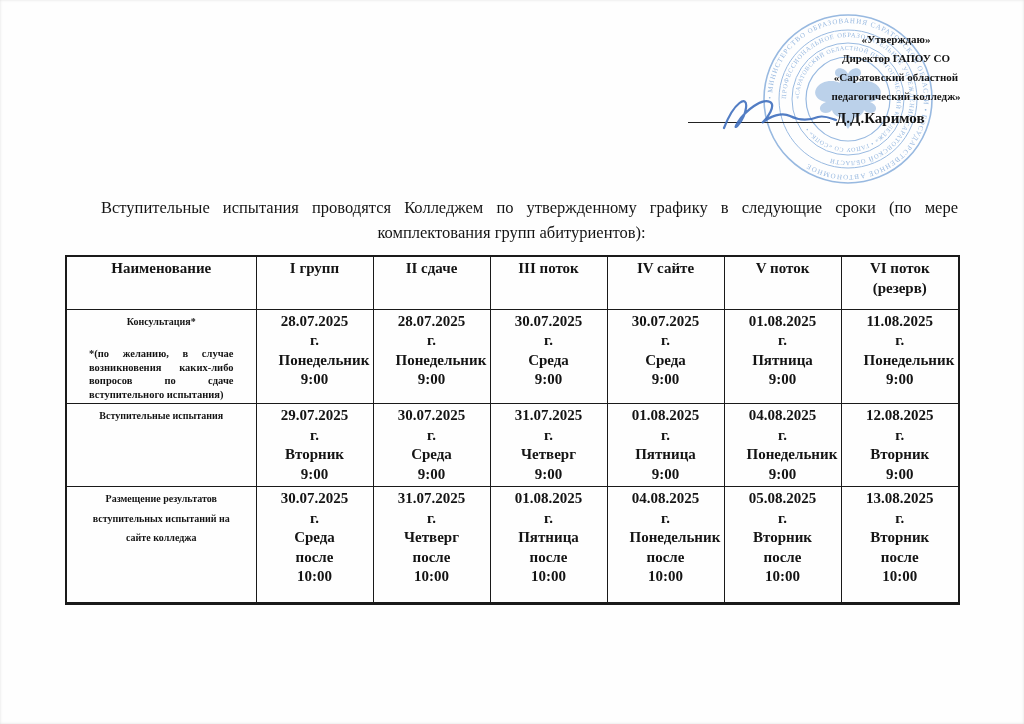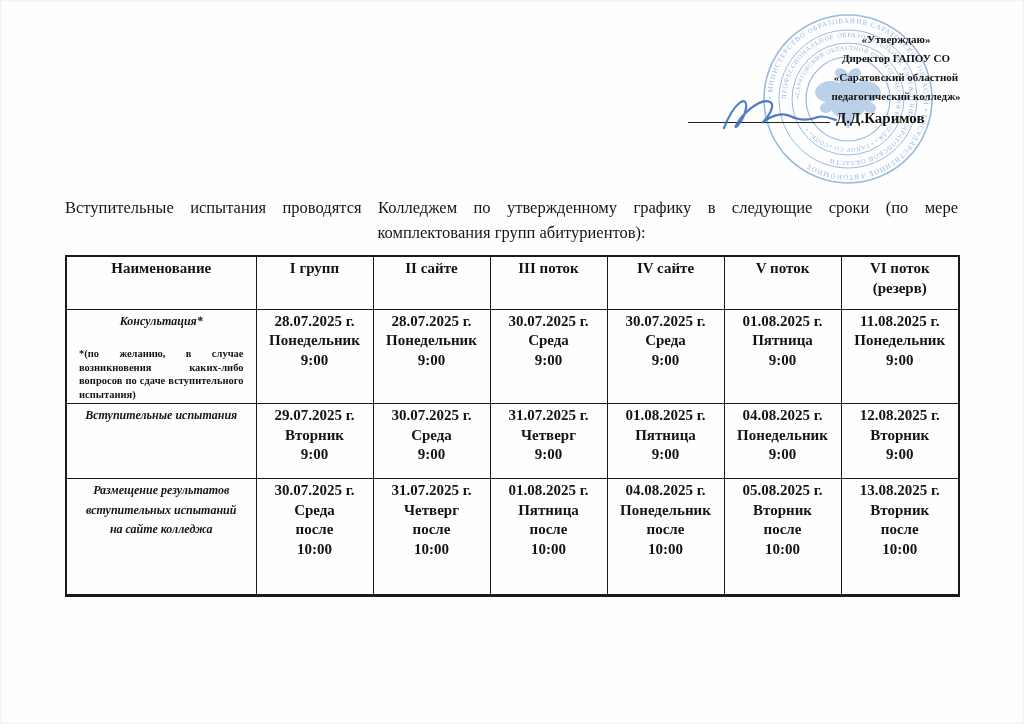--- a/index.html
+++ b/index.html
@@ -14,37 +14,37 @@
   .sig-row{position:absolute;left:688px;top:108px;width:260px;z-index:2;
     font-weight:bold;font-size:15px;white-space:nowrap;}
   .sig-line{display:inline-block;width:142px;border-bottom:1.6px solid #222;height:14px;margin-right:6px;}
   .sig-svg{position:absolute;left:718px;top:90px;z-index:3;}
   
   .stamp{position:absolute;left:761px;top:12px;z-index:1;opacity:.8;}
   
   .title{position:absolute;left:65px;top:129px;width:893px;text-align:center;
     font-weight:bold;font-size:17px;line-height:25px;z-index:2;}
   .intro{position:absolute;left:65px;top:195px;width:893px;font-size:16.5px;line-height:25px;z-index:2;}
-  .intro .l1{text-align:justify;text-align-last:justify;}
+  .intro .l1{text-align:justify;text-align-last:justify;margin-left:36px;}
   .intro .l2{text-align:center;}
   
   table.sched{position:absolute;left:65px;top:255px;width:893px;z-index:2;
     border-collapse:collapse;table-layout:fixed;border:2.5px solid #1a1a1a;border-bottom-width:3px;}
   table.sched td{border:1.6px solid #1a1a1a;vertical-align:top;text-align:center;
-    font-weight:bold;font-size:15px;line-height:19.5px;padding:2px 12px;overflow:hidden;}
+    font-weight:bold;font-size:15px;line-height:19.5px;padding:2px 22px;overflow:hidden;}
   tr.r-head{height:53px;}
   tr.r-1{height:92px;}
   tr.r-2{height:75px;}
   tr.r-3{height:117px;}
   td.th-name{padding-top:5px;}
   td.th-flow{padding-top:9px;}
   td.name-cell{text-align:left;padding:4px 7px;}
   td.name-center-mid{vertical-align:middle;text-align:center;}
   td.name-center-top{text-align:center;padding-top:4px;}
-  .row-label{font-size:12px;font-style:italic;}
+  .row-label{font-size:10px;}
   .row-note{font-size:10.5px;line-height:13.5px;text-align:justify;margin-top:16px;}
   td.date-cell{padding-top:2px;}
 </style>
 </head>
 <body>
 
 <div class="page">
 
   <svg class="stamp" width="174" height="174" viewBox="0 0 174 174">
     <defs>
@@ -98,21 +98,21 @@
         <col style="width:117px">
       <col style="width:117px">
         <col style="width:117px">
         <col style="width:117px">
         <col style="width:118px">
     </colgroup>
     <tbody>
       <tr class="r-head">
         <td class="th-name">Наименование</td>
         <td class="th-flow">I групп</td>
-        <td class="th-flow">II сайте</td>
+        <td class="th-flow">II сдаче</td>
         <td class="th-flow">III поток</td>
         <td class="th-flow">IV сайте</td>
         <td class="th-flow">V поток</td>
         <td class="th-flow">VI поток (резерв)</td>
       </tr>
 
       <tr class="r-1">
         <td class="name-cell">
           <div class="row-label">Консультация*</div>
           <div class="row-note">*(по желанию, в случае возникновения каких-либо вопросов по сдаче вступительного испытания)</div>

